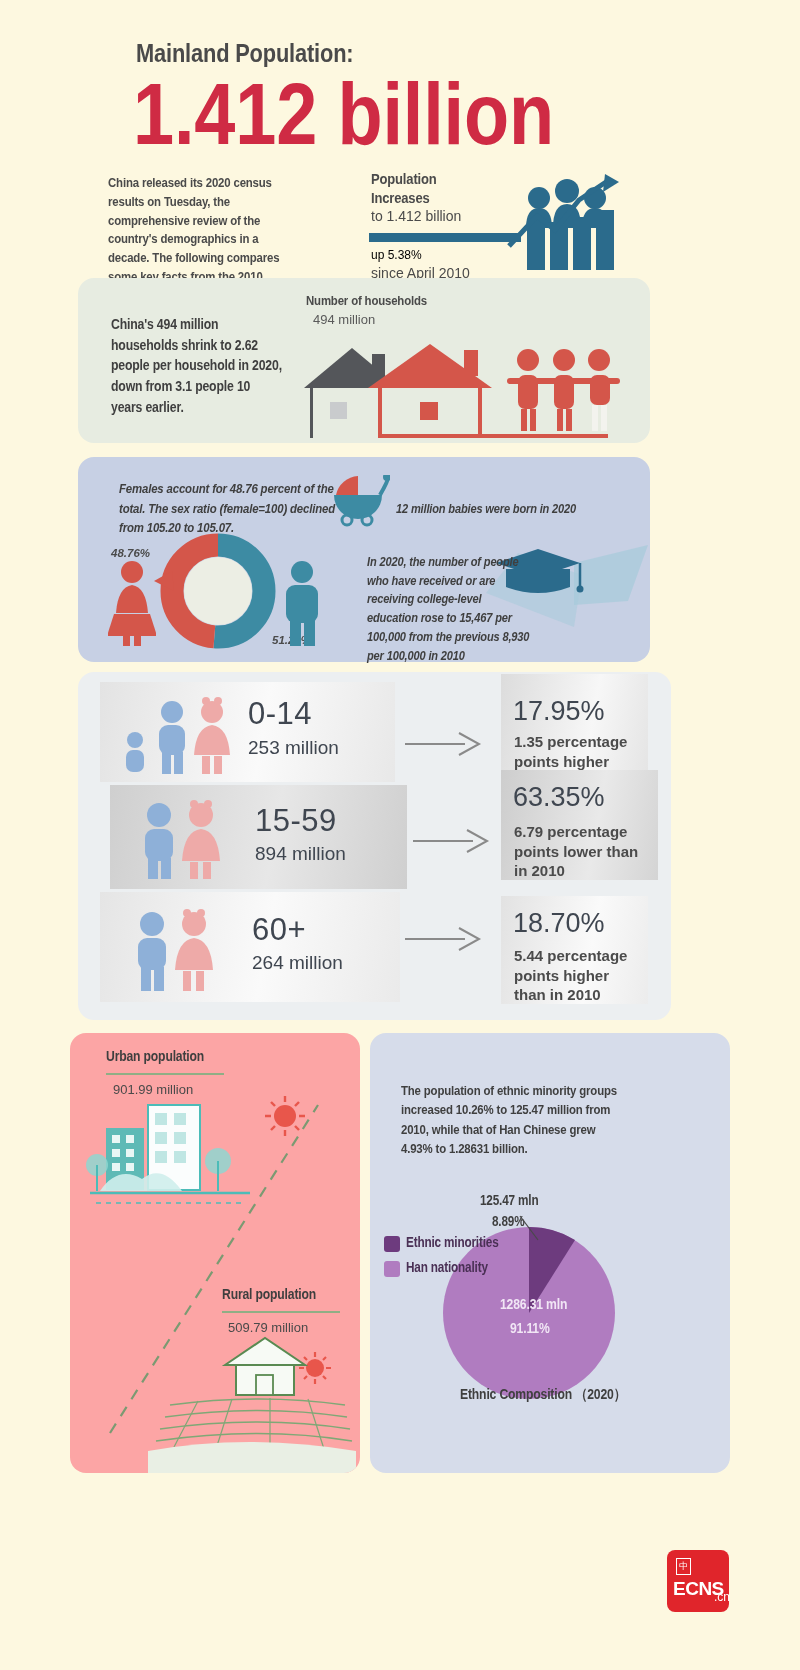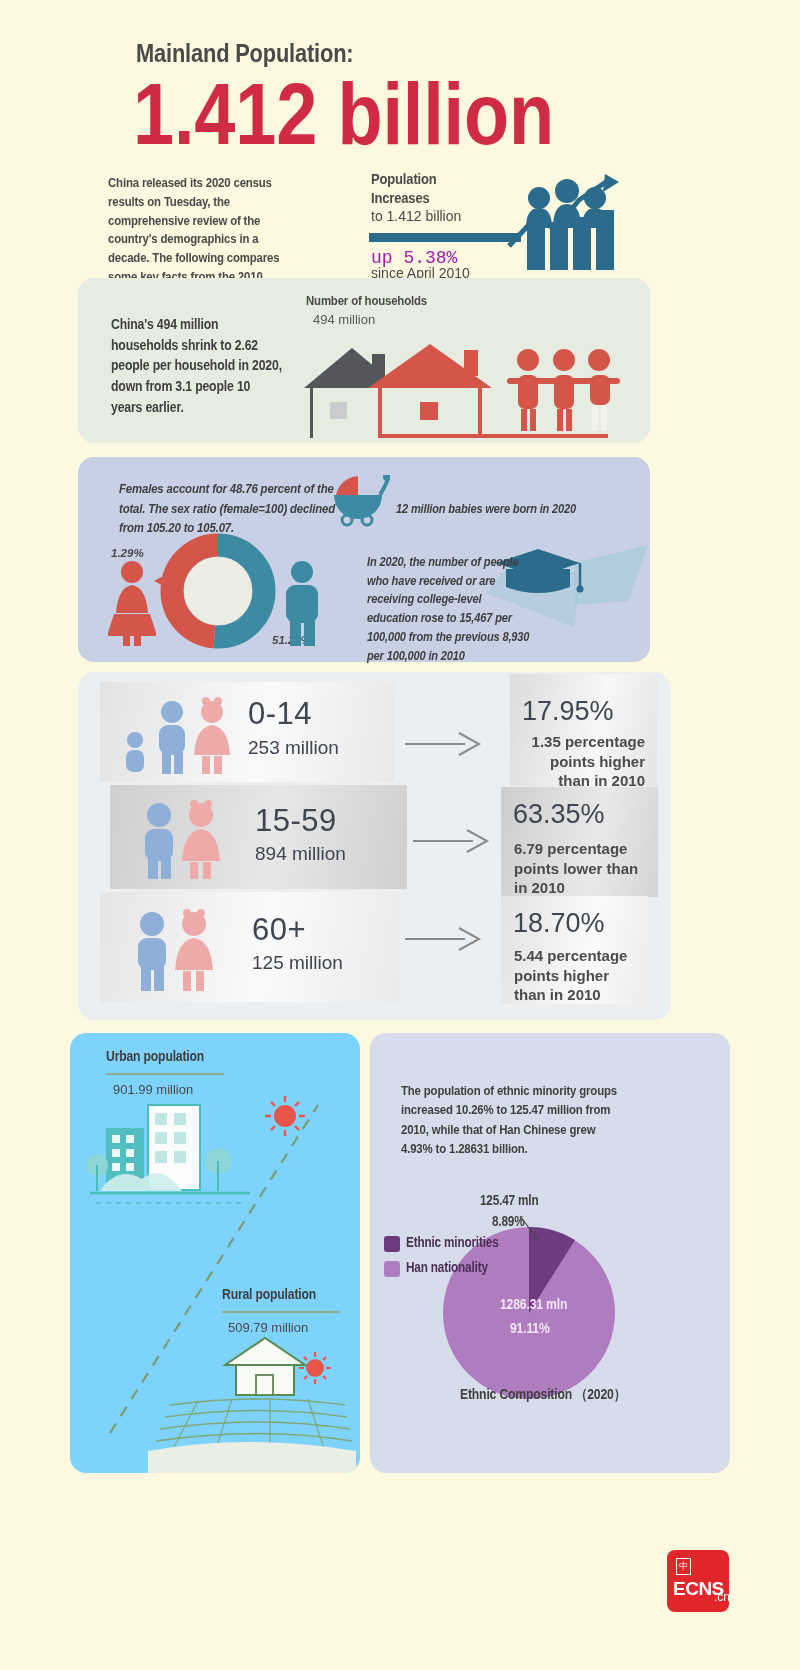--- a/index.html
+++ b/index.html
@@ -42,22 +42,22 @@
     font-size: 13.6px; line-height: 1.38; color: #4a4a4a;
   }
 
   
   #popinc { position: absolute; left: 332px; top: 170px; width: 250px; height: 100px; margin-left: 37px; }
   #popinc .l1 { position:absolute; left:2px; top:0px;  font-size:15.5px; color:#4a4a4a; white-space:nowrap; }
   #popinc .l2 { position:absolute; left:2px; top:19px; font-size:15.5px; color:#4a4a4a; white-space:nowrap; }
   #popinc .l3 { position:absolute; left:2px; top:38px; font-size:14px; color:#4a4a4a; white-space:nowrap;
                 font-family:"Liberation Sans",sans-serif; font-weight:normal; }
   #popinc .bar { position:absolute; left:0px; top:63px; width:152px; height:9px; background:#2b6b8c; }
-  #popinc .l4 { position:absolute; left:2px; top:78px; font-size:18px; color:#a21caf; white-space:nowrap;
-                font-family:Liberation Mono, monospace; font-weight:normal; }
+  #popinc .l4 { position:absolute; left:2px; top:78px; font-size:12px; color:#000000; white-space:nowrap;
+                font-family:Liberation Sans, sans-serif; font-weight:normal; }
   #popinc .l5 { position:absolute; left:2px; top:95px; font-size:14px; color:#4a4a4a; white-space:nowrap;
                 font-family:"Liberation Sans",sans-serif; font-weight:normal; }
 
   
   #households {
     position:absolute; left:78px; top:278px; width:572px; height:165px;
     background:#e7ece1; border-radius:16px;
   }
   #hh-text {
     position:absolute; left:33px; top:36px; width:205px;
@@ -91,21 +91,21 @@
   .age-range { font-size:31px; color:#3f4650; font-family:"Liberation Sans",sans-serif; font-weight:normal;
                letter-spacing:0.5px; }
   .age-count { font-size:19px; color:#3f4650; font-family:"Liberation Sans",sans-serif; font-weight:normal; }
   .pct-big { font-size:27px; color:#3f4650; font-family:"Liberation Sans",sans-serif; font-weight:normal; }
   .pct-sub { font-size:15px; color:#4b4b4b; line-height:1.3;
              font-family:"Liberation Sans",sans-serif; font-weight:bold; }
 
   
   #urbanpanel {
     position:absolute; left:70px; top:1033px; width:290px; height:440px;
-    background:#7dd3fc; border-radius:16px; overflow:hidden;
+    background:#fca5a5; border-radius:16px; overflow:hidden;
   }
   #ur-title  { position:absolute; left:36px; top:15px; font-size:14.5px; color:#3f3f3f; white-space:nowrap; }
   #ur-rule   { position:absolute; left:36px; top:40px; width:118px; height:2px; background:#8fae85; }
   #ur-value  { position:absolute; left:43px; top:49px; font-size:13px; color:#4a4a4a;
                font-family:"Liberation Sans",sans-serif; white-space:nowrap; }
   #rr-title  { position:absolute; left:152px; top:253px; font-size:14.5px; color:#3f3f3f; white-space:nowrap; }
   #rr-rule   { position:absolute; left:152px; top:278px; width:118px; height:2px; background:#8fae85; }
   #rr-value  { position:absolute; left:158px; top:287px; font-size:13px; color:#4a4a4a;
                font-family:"Liberation Sans",sans-serif; white-space:nowrap; }
 
@@ -228,21 +228,21 @@
       <circle cx="102" cy="54" r="3.5" fill="#2b6b8c"></circle>
     </svg>
     <div id="g-edu" class="cond">In 2020, the number of people who have received or are receiving college-level education rose to 15,467 per 100,000 from the previous 8,930 per 100,000 in 2010</div>
 
     <svg width="140" height="125" style="position:absolute;left:70px;top:72px">
       <circle cx="70" cy="62" r="46" fill="none" stroke="#3d8ba3" stroke-width="23" stroke-dasharray="148 141" transform="rotate(-90 70 62)"></circle>
       <circle cx="70" cy="62" r="46" fill="none" stroke="#d4564a" stroke-width="23" stroke-dasharray="141 148" stroke-dashoffset="-148" transform="rotate(-90 70 62)"></circle>
       <polygon points="24,42 6,52 26,62" fill="#d4564a"></polygon>
       <circle cx="70" cy="62" r="34" fill="#eceee4"></circle>
     </svg>
-    <div id="g-f-pct">1.29%</div>
+    <div id="g-f-pct">48.76%</div>
     <div id="g-m-pct">51.24%</div>
 
     <svg width="48" height="86" style="position:absolute;left:30px;top:103px">
       <circle cx="24" cy="12" r="11" fill="#d4564a"></circle>
       <path d="M24,25 q-14,2 -16,28 l32,0 q-2,-26 -16,-28 z" fill="#d4564a"></path>
       <path d="M6,54 l36,0 l7,22 l-50,0 z" fill="#d4564a"></path>
       <rect x="15" y="76" width="7" height="10" fill="#d4564a"></rect>
       <rect x="26" y="76" width="7" height="10" fill="#d4564a"></rect>
     </svg>
     <svg width="48" height="86" style="position:absolute;left:200px;top:103px">
@@ -271,22 +271,22 @@
         <rect x="82" y="60" width="8" height="18" fill="#eeaaa8"></rect>
           <rect x="94" y="60" width="8" height="18" fill="#eeaaa8"></rect>
       </svg>
       <div class="age-range" style="position:absolute;left:148px;top:14px">0-14</div>
       <div class="age-count" style="position:absolute;left:148px;top:55px">253 million</div>
     </div>
     <svg width="86" height="34" style="position:absolute;left:325px;top:55px">
       <polyline points="2,17 62,17" stroke="#8a8a8a" stroke-width="2" fill="none"></polyline>
       <polyline points="56,6 76,17 56,28" stroke="#8a8a8a" stroke-width="2" fill="none"></polyline>
     </svg>
-    <div class="agecard" style="left:432px;top:2px;width:147px;height:112px;
-         background:linear-gradient(100deg,#dcdcdc,#f7f7f7 60%,#e4e4e4);text-align:right;">
+    <div class="agecard" style="left:423px;top:2px;width:147px;height:112px;
+         background:linear-gradient(100deg,#dcdcdc,#f7f7f7 60%,#e4e4e4);">
       <div class="pct-big" style="position:absolute;left:12px;top:22px">17.95%</div>
       <div class="pct-sub" style="position:absolute;left:13px;top:58px;width:122px">1.35 percentage points higher than in 2010</div>
     </div>
 
     <div class="agecard" style="left:32px;top:113px;width:297px;height:104px;
          background:linear-gradient(100deg,#cfcfcf,#e7e7e7 55%,#cfcfcf);">
       <svg width="90" height="80" style="position:absolute;left:25px;top:14px">
         <circle cx="24" cy="16" r="12" fill="#8eb0d8"></circle>
           <rect x="10" y="30" width="28" height="32" rx="9" fill="#8eb0d8"></rect>
         <rect x="13" y="59" width="10" height="22" fill="#8eb0d8"></rect>
@@ -298,42 +298,42 @@
         <rect x="55" y="63" width="8" height="18" fill="#eeaaa8"></rect>
           <rect x="68" y="63" width="8" height="18" fill="#eeaaa8"></rect>
       </svg>
       <div class="age-range" style="position:absolute;left:145px;top:18px">15-59</div>
       <div class="age-count" style="position:absolute;left:145px;top:58px">894 million</div>
     </div>
     <svg width="86" height="34" style="position:absolute;left:333px;top:152px">
       <polyline points="2,17 62,17" stroke="#8a8a8a" stroke-width="2" fill="none"></polyline>
       <polyline points="56,6 76,17 56,28" stroke="#8a8a8a" stroke-width="2" fill="none"></polyline>
     </svg>
-    <div class="agecard" style="left:423px;top:115px;width:157px;height:110px;
+    <div class="agecard" style="left:423px;top:98px;width:157px;height:110px;
          background:linear-gradient(100deg,#cdcdcd,#e9e9e9 60%,#d4d4d4);text-decoration:underline;">
       <div class="pct-big" style="position:absolute;left:12px;top:12px">63.35%</div>
       <div class="pct-sub" style="position:absolute;left:13px;top:52px;width:125px">6.79 percentage points lower than in 2010</div>
     </div>
 
     <div class="agecard" style="left:22px;top:220px;width:300px;height:110px;
          background:linear-gradient(100deg,#e5e5e5,#fafafa 55%,#eaeaea);">
       <svg width="90" height="84" style="position:absolute;left:28px;top:16px">
         <circle cx="24" cy="16" r="12" fill="#8eb0d8"></circle>
           <rect x="10" y="30" width="28" height="32" rx="9" fill="#8eb0d8"></rect>
         <rect x="13" y="59" width="10" height="24" fill="#8eb0d8"></rect>
           <rect x="26" y="59" width="10" height="24" fill="#8eb0d8"></rect>
         <circle cx="66" cy="16" r="12" fill="#eeaaa8"></circle>
         <circle cx="59" cy="5" r="4" fill="#eeaaa8"></circle>
           <circle cx="73" cy="5" r="4" fill="#eeaaa8"></circle>
         <path d="M66,30 q-17,2 -19,32 l38,0 q-2,-30 -19,-32 z" fill="#eeaaa8"></path>
         <rect x="55" y="63" width="8" height="20" fill="#eeaaa8"></rect>
           <rect x="68" y="63" width="8" height="20" fill="#eeaaa8"></rect>
       </svg>
       <div class="age-range" style="position:absolute;left:152px;top:20px">60+</div>
-      <div class="age-count" style="position:absolute;left:152px;top:60px">125 million</div>
+      <div class="age-count" style="position:absolute;left:152px;top:60px">264 million</div>
     </div>
     <svg width="86" height="34" style="position:absolute;left:325px;top:250px">
       <polyline points="2,17 62,17" stroke="#8a8a8a" stroke-width="2" fill="none"></polyline>
       <polyline points="56,6 76,17 56,28" stroke="#8a8a8a" stroke-width="2" fill="none"></polyline>
     </svg>
     <div class="agecard" style="left:423px;top:224px;width:147px;height:108px;
          background:linear-gradient(100deg,#e2e2e2,#fafafa 60%,#ececec);">
       <div class="pct-big" style="position:absolute;left:12px;top:12px">18.70%</div>
       <div class="pct-sub" style="position:absolute;left:13px;top:50px;width:122px">5.44 percentage points higher than in 2010</div>
     </div>

